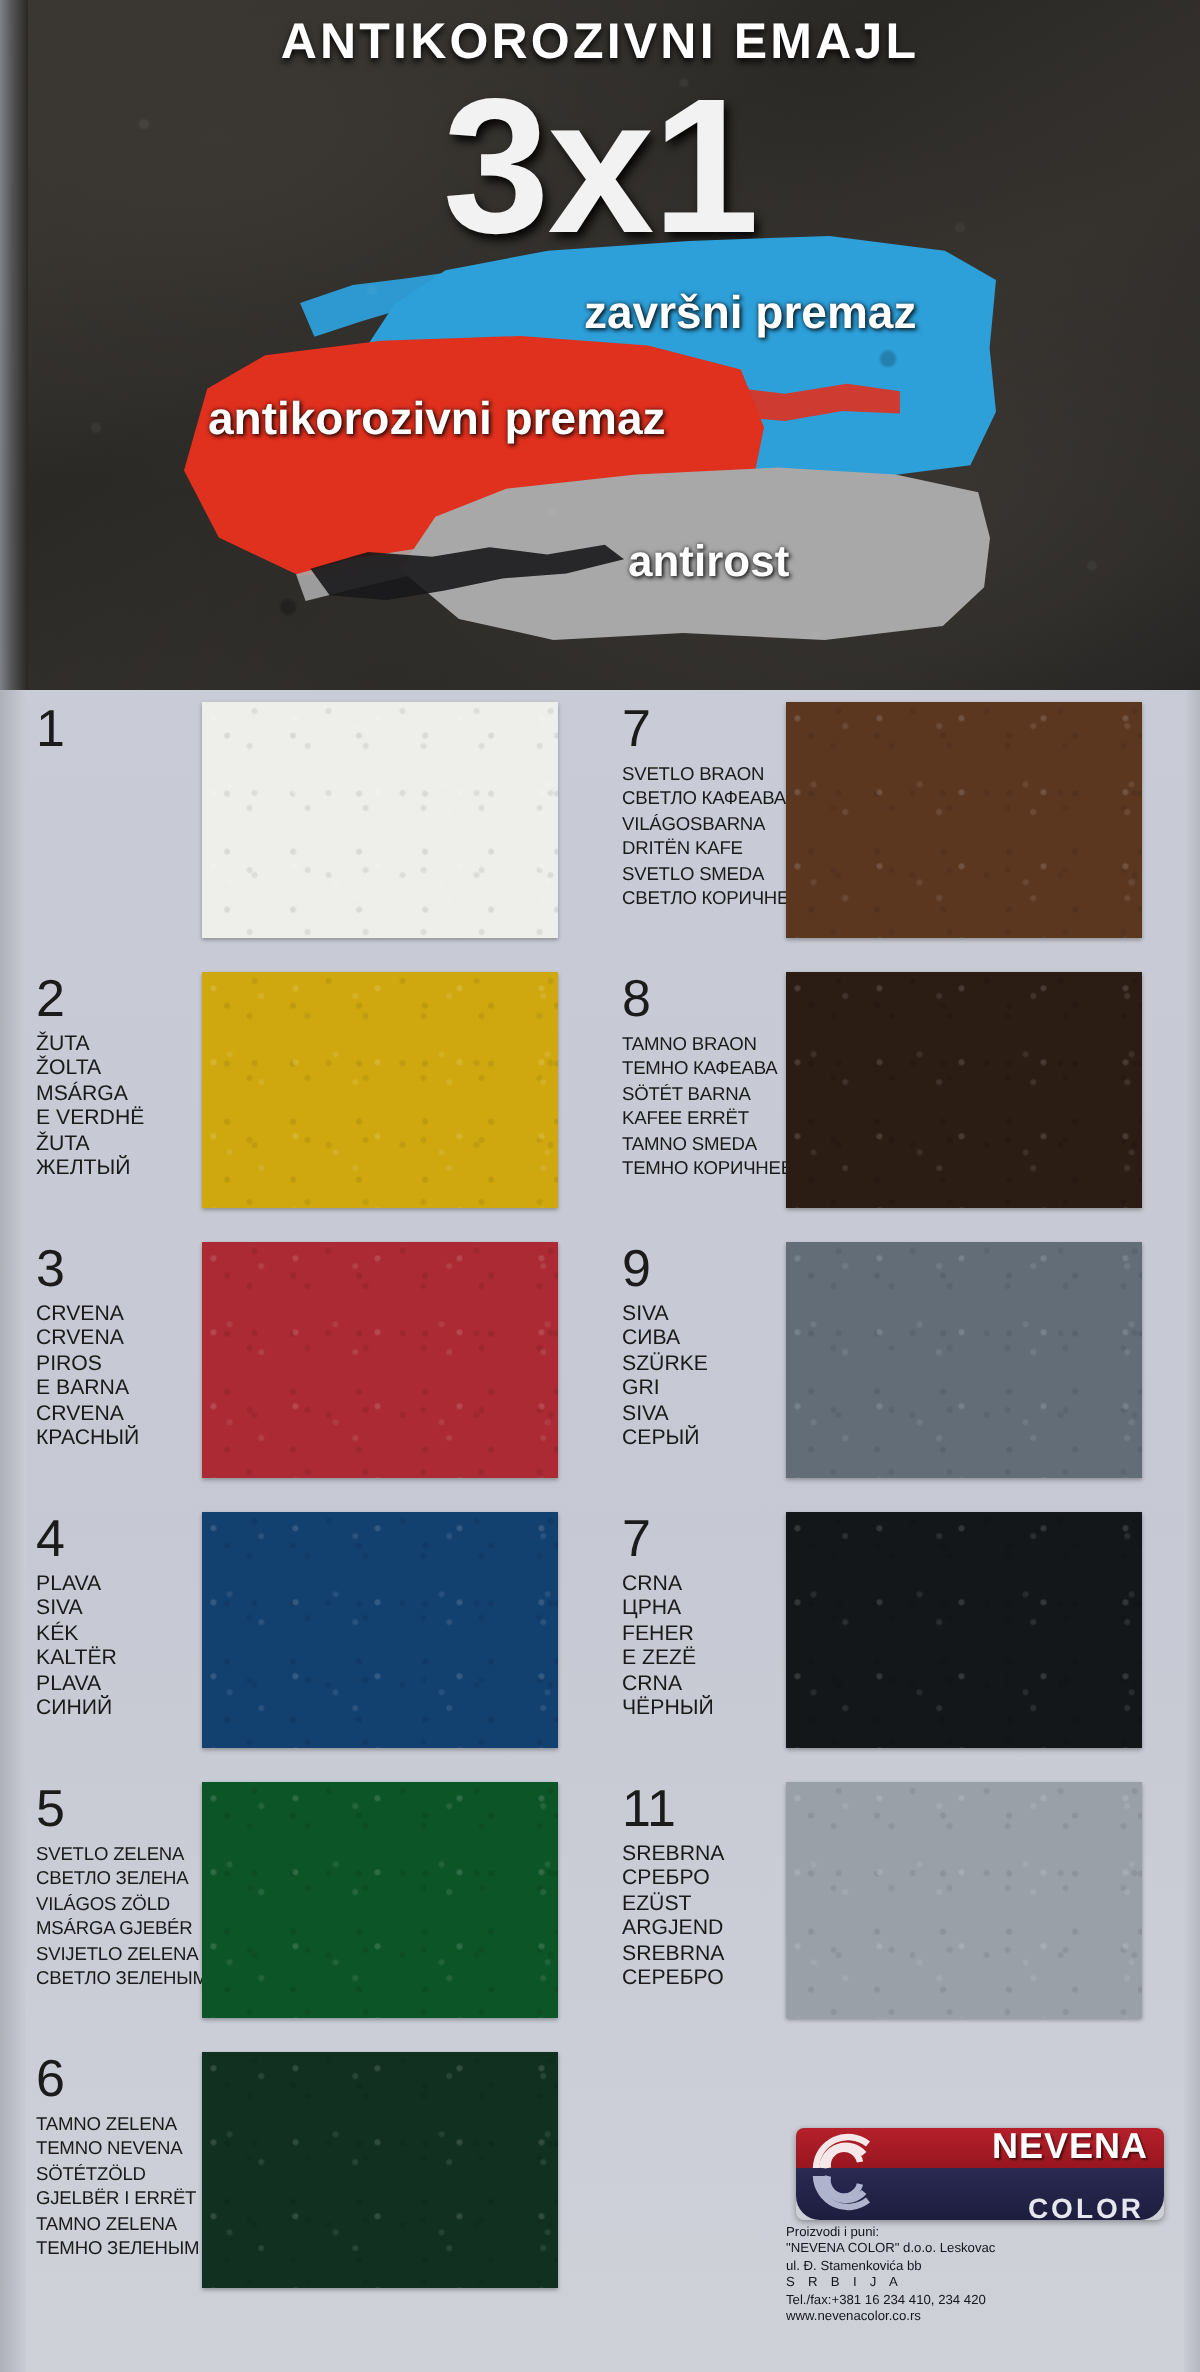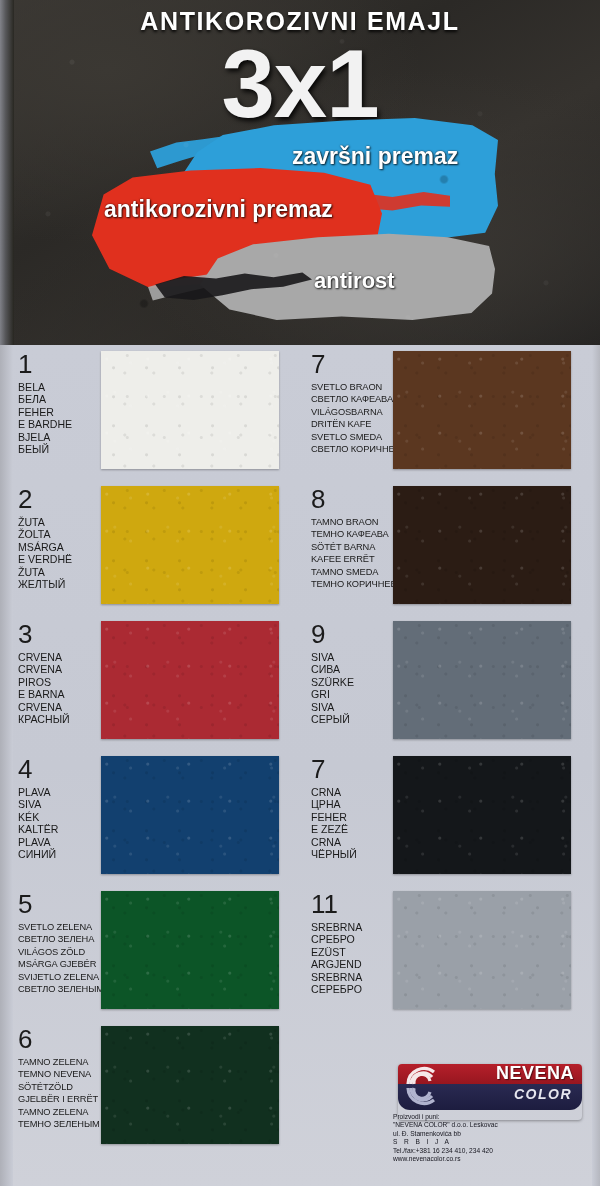--- a/index.html
+++ b/index.html
@@ -139,34 +139,34 @@
       radial-gradient(circle at 26% 84%, rgba(255,255,255,.35) 0 1px, transparent 2px),
       radial-gradient(circle at 71% 11%, rgba(0,0,0,.3) 0 1px, transparent 2px);
     background-size:41px 37px,33px 29px,47px 43px,29px 31px,53px 49px,37px 41px;
   }
   
   .f-norm .names{font-size:10.6px;}
   .f-small .names{font-size:9.3px;letter-spacing:-.1px;}
 
   
   .logo{
-    position:absolute;left:398px;top:1064px;width:184px;height:56px;
+    position:absolute;left:398px;top:1064px;width:184px;height:46px;
     border-radius:4px;overflow:hidden;
     box-shadow:0 1px 3px rgba(0,0,0,.35);
   }
   .logo-top{position:absolute;left:0;top:0;width:184px;height:20px;
     background:linear-gradient(180deg,#b5202b 0%,#97161f 100%);}
   .logo-bot{position:absolute;left:0;top:20px;width:184px;height:26px;
     background:linear-gradient(180deg,#2a2a52 0%,#1d1d3f 100%);
     border-radius:0 0 12px 12px;}
   .logo-word{position:absolute;right:8px;top:-1px;color:#fff;font-weight:bold;
     font-size:18px;letter-spacing:.5px;
     text-shadow:1px 1px 1px rgba(0,0,0,.5);}
-  .logo-color{position:absolute;right:10px;top:22px;color:#e6e6ef;font-weight:bold;
-    font-size:14px;letter-spacing:1.5px;font-style:italic;}
+  .logo-color{position:absolute;right:10px;top:32px;color:#e6e6ef;font-weight:bold;
+    font-size:14px;letter-spacing:1.5px;}
   .swoosh{position:absolute;left:6px;top:2px;width:58px;height:42px;overflow:hidden;}
   .footer{
     position:absolute;left:393px;top:1113px;width:200px;
     color:#15151e;font-size:6.6px;line-height:8.4px;
   }
   .footer div{white-space:nowrap;}
   .footer .sp{letter-spacing:2.4px;}
 </style>
 </head>
 <body>
@@ -189,28 +189,20 @@
 
     <div class="lbl lbl-zavrsni">završni premaz</div>
     <div class="lbl lbl-antikor">antikorozivni premaz</div>
     <div class="lbl lbl-antirost">antirost</div>
   </div>
 
   <div class="chart">
     <div class="col col-left" id="colL">
         <div class="entry f-norm">
           <div class="num">1</div>
-          <div class="names">
-            <div>BELA</div>
-            <div>БЕЛА</div>
-            <div>FEHER</div>
-            <div>E BARDHE</div>
-            <div>BJELA</div>
-            <div>БЕЫЙ</div>
-          </div>
           <div class="sw" style="background: rgb(238, 238, 234);">
             <div class="sw-tex"></div>
           </div>
         </div>
         <div class="entry f-norm">
           <div class="num">2</div>
           <div class="names">
             <div>ŽUTA</div>
             <div>ŽOLTA</div>
             <div>MSÁRGA</div>

